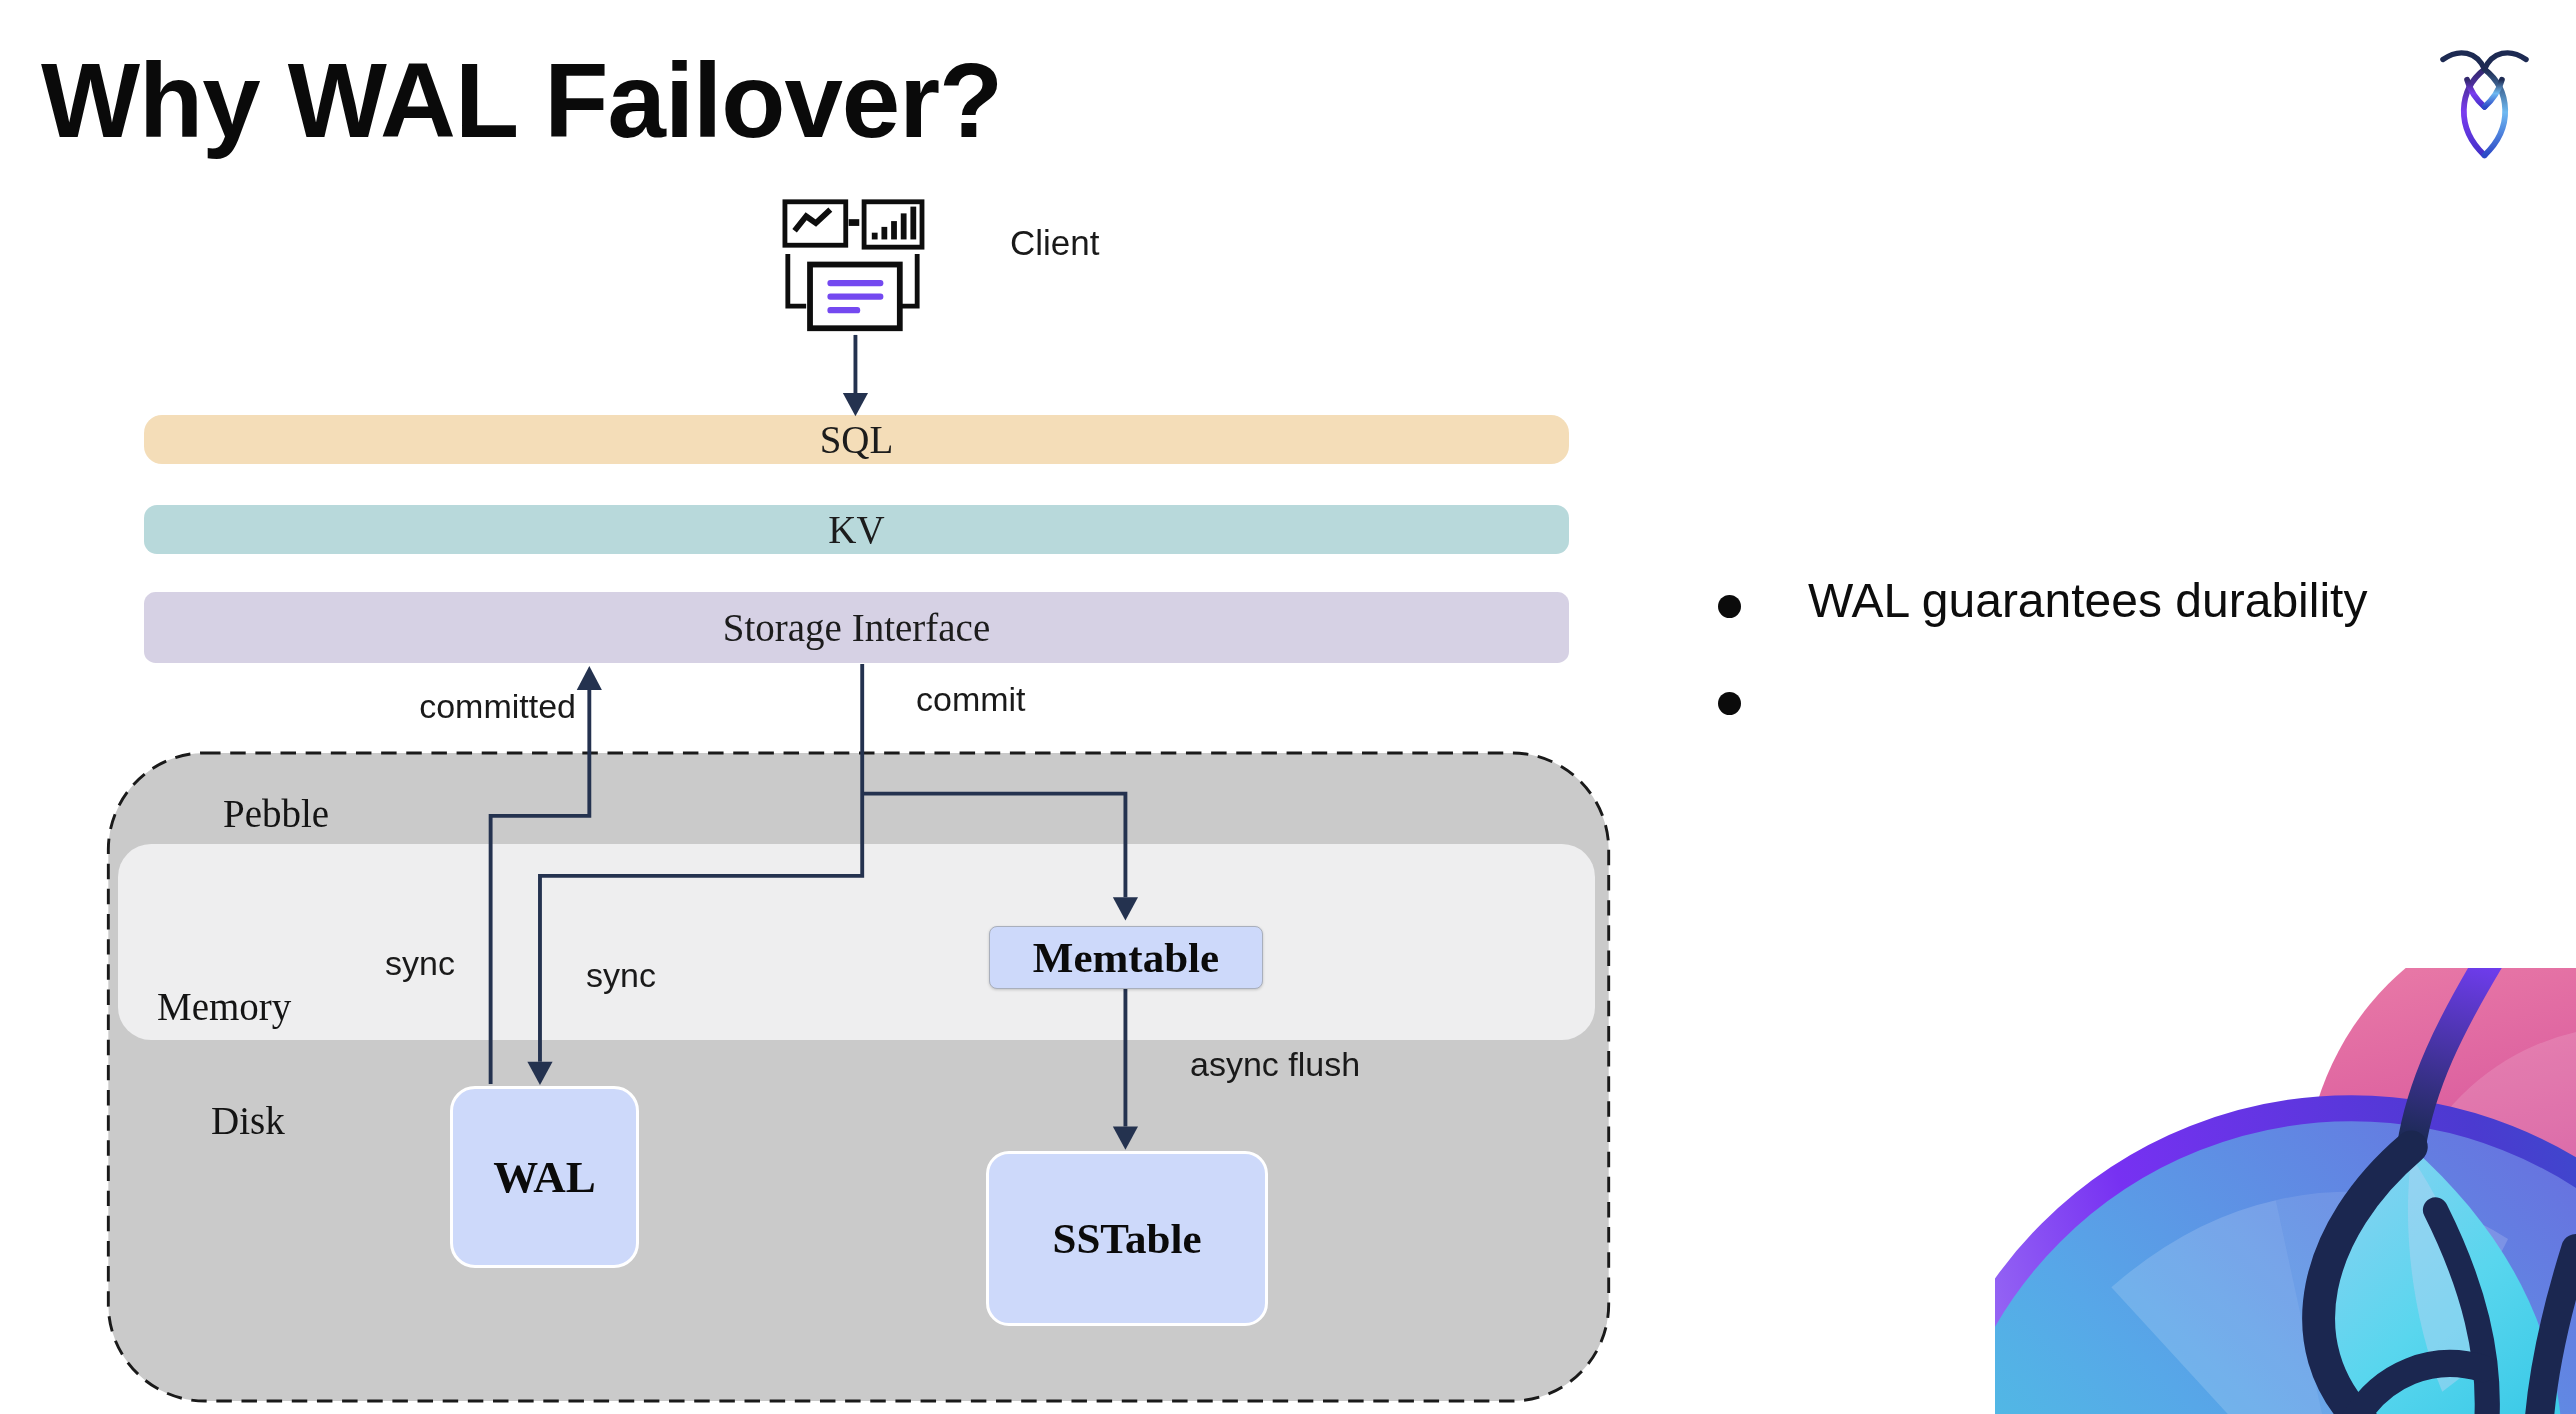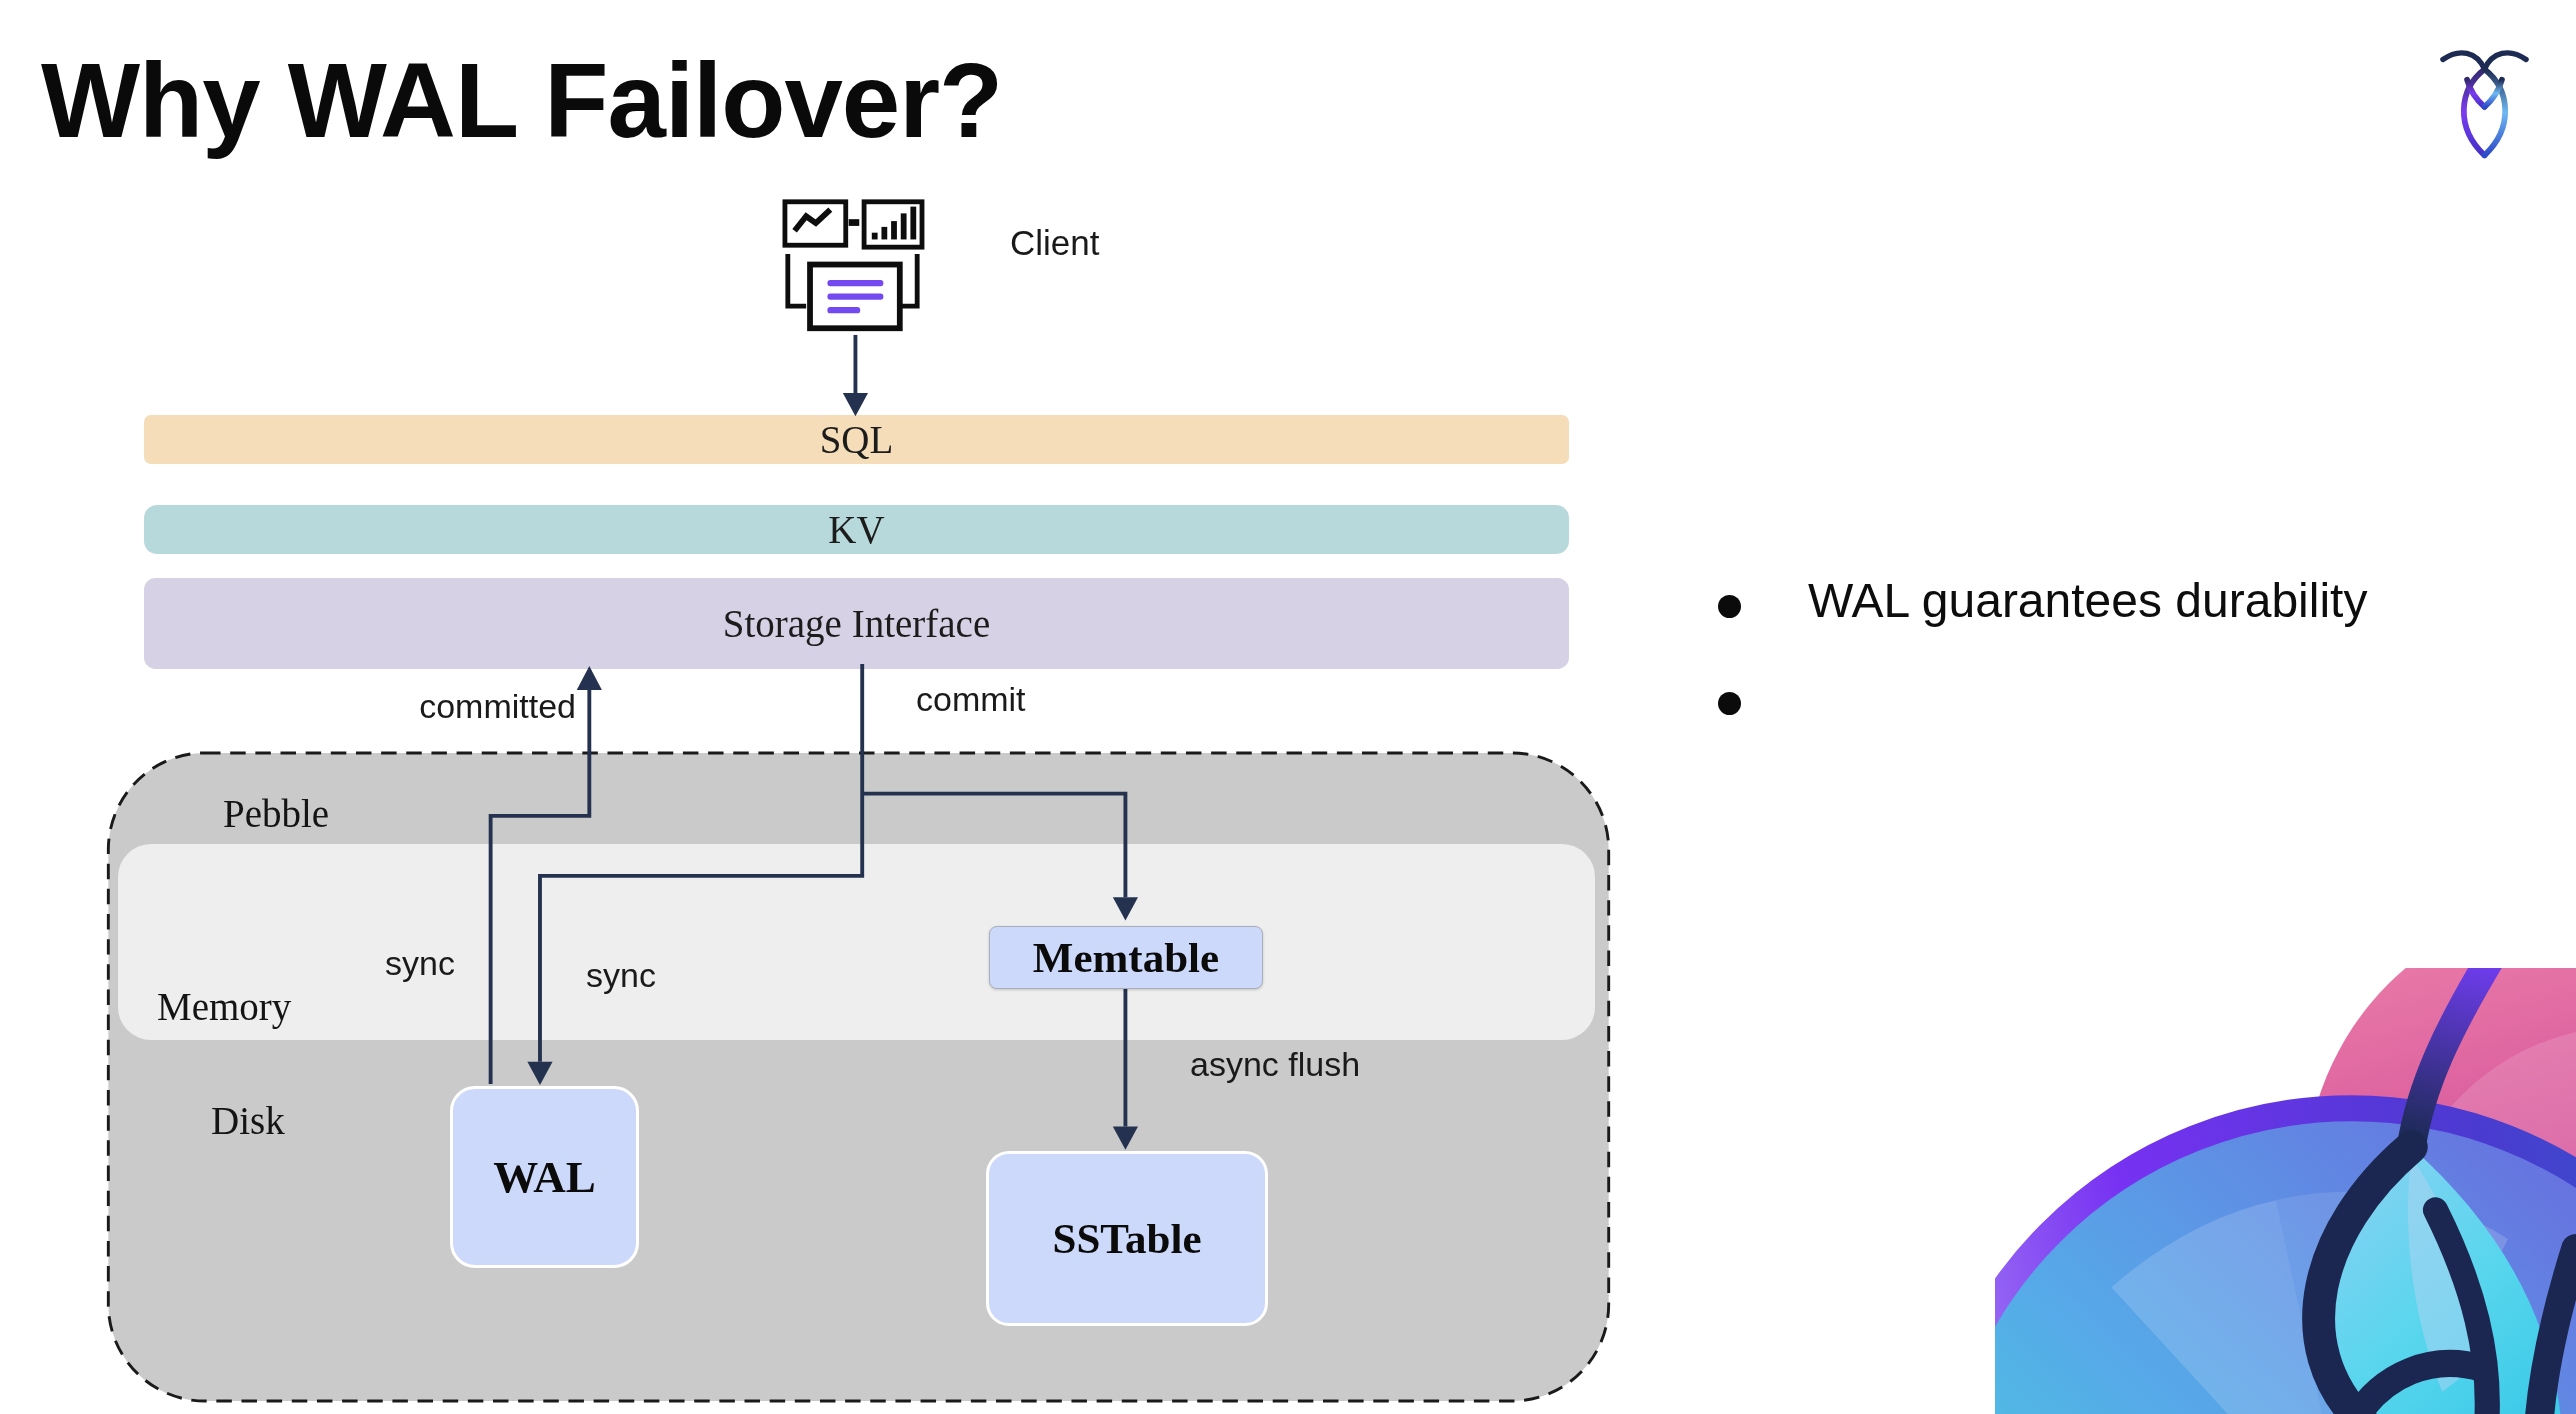--- a/index.html
+++ b/index.html
@@ -11,23 +11,23 @@
   
   .title{
     left:41px;top:35px;font-size:105px;font-weight:800;letter-spacing:-1px;
     color:#0a0a0a;line-height:1.25;
   }
   
   .bar{
     left:144px;width:1425px;display:flex;align-items:center;justify-content:center;
     font-family:"Liberation Serif","DejaVu Serif",serif;font-size:39px;color:#1c1c1c;
   }
-  .bar-sql{top:415px;height:49px;border-radius:7px;background:var(--sql-bar);text-align:right;}
+  .bar-sql{top:415px;height:49px;border-radius:18px;background:var(--sql-bar);text-align:right;}
   .bar-kv{top:505px;height:49px;border-radius:13px;background:var(--kv-bar);}
-  .bar-storage{top:578px;height:91px;border-radius:11.6px;background:var(--storage-bar);}
+  .bar-storage{top:592px;height:71px;border-radius:11.6px;background:var(--storage-bar);}
   
   .memory-box{left:118px;top:844px;width:1477px;height:196px;border-radius:33px;background:var(--memory-fill);}
   .zone-label{
     font-family:"Liberation Serif","DejaVu Serif",serif;font-size:39px;color:#141414;line-height:1;
   }
   .lbl-pebble{left:223px;top:794px;}
   .lbl-memory{left:157px;top:987px;}
   .lbl-disk{left:211px;top:1101px;}
   
   .edge-label{font-size:34px;color:#1a1a1a;line-height:1;}

